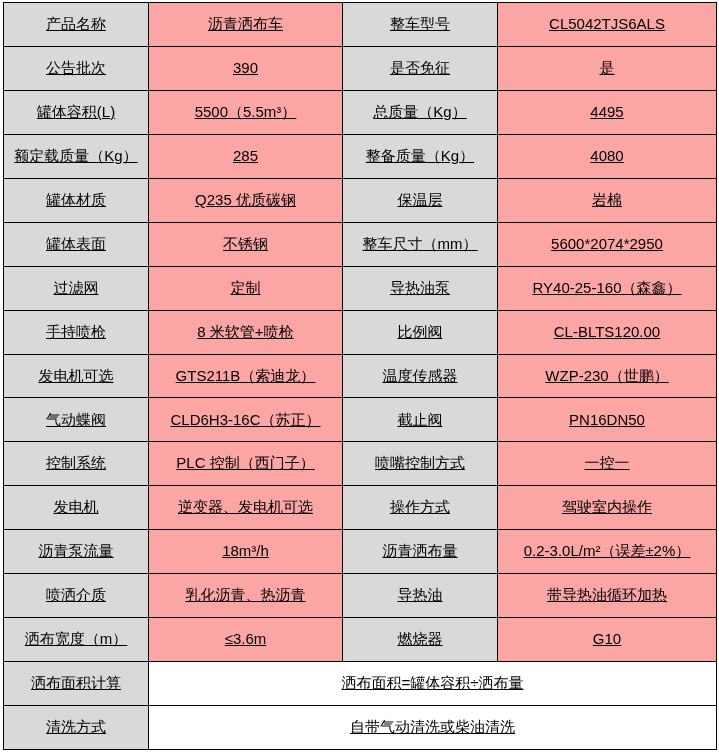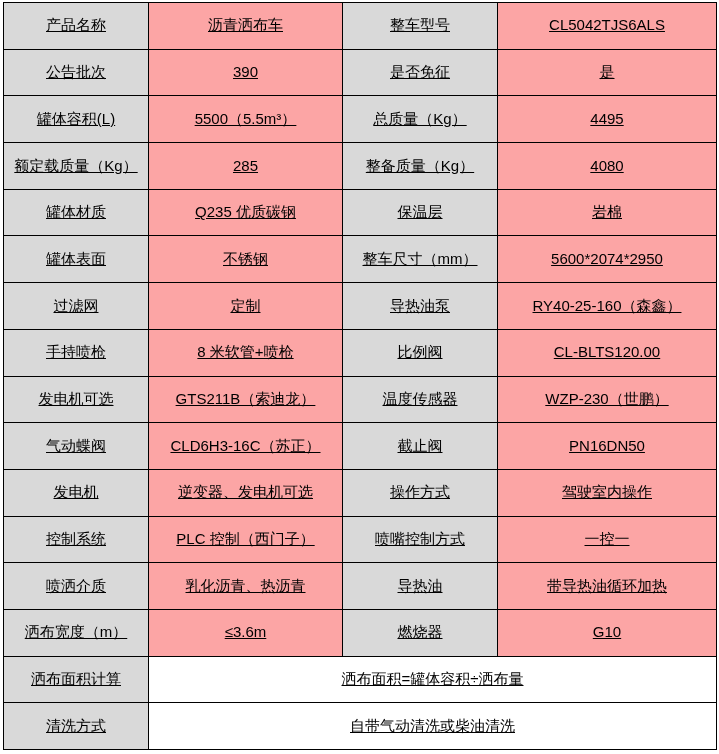--- a/index.html
+++ b/index.html
@@ -119,30 +119,36 @@
         <td class="label-cell">温度传感器</td>
         <td class="value-cell">WZP-230（世鹏）</td>
       </tr>
       <tr>
         <td class="label-cell">气动蝶阀</td>
         <td class="value-cell">CLD6H3-16C（苏正）</td>
         <td class="label-cell">截止阀</td>
         <td class="value-cell">PN16DN50</td>
       </tr>
       <tr>
+        <td class="label-cell">控制系统</td>
+        <td class="value-cell">PLC 控制（西门子）</td>
+        <td class="label-cell">喷嘴控制方式</td>
+        <td class="value-cell">一控一</td>
+      </tr>
+      <tr>
         <td class="label-cell">发电机</td>
         <td class="value-cell">逆变器、发电机可选</td>
         <td class="label-cell">操作方式</td>
         <td class="value-cell">驾驶室内操作</td>
       </tr>
       <tr>
-        <td class="label-cell">控制系统</td>
-        <td class="value-cell">PLC 控制（西门子）</td>
-        <td class="label-cell">喷嘴控制方式</td>
-        <td class="value-cell">一控一</td>
+        <td class="label-cell">沥青泵流量</td>
+        <td class="value-cell">18m³/h</td>
+        <td class="label-cell">沥青洒布量</td>
+        <td class="value-cell">0.2-3.0L/m²（误差±2%）</td>
       </tr>
       <tr>
         <td class="label-cell">喷洒介质</td>
         <td class="value-cell">乳化沥青、热沥青</td>
         <td class="label-cell">导热油</td>
         <td class="value-cell">带导热油循环加热</td>
       </tr>
       <tr>
         <td class="label-cell">洒布宽度（m）</td>
         <td class="value-cell">≤3.6m</td>

